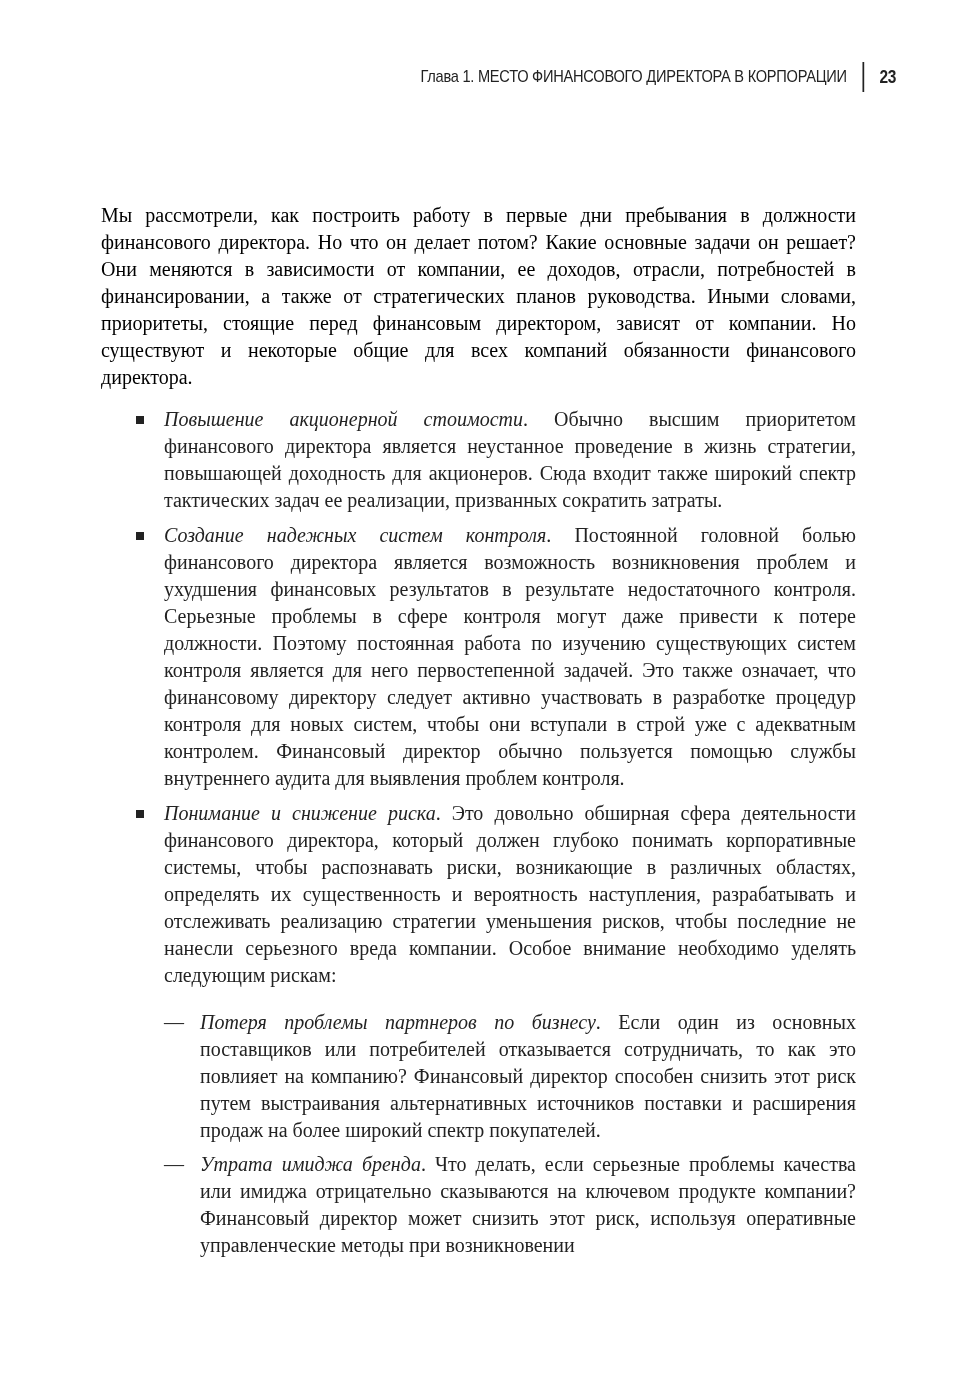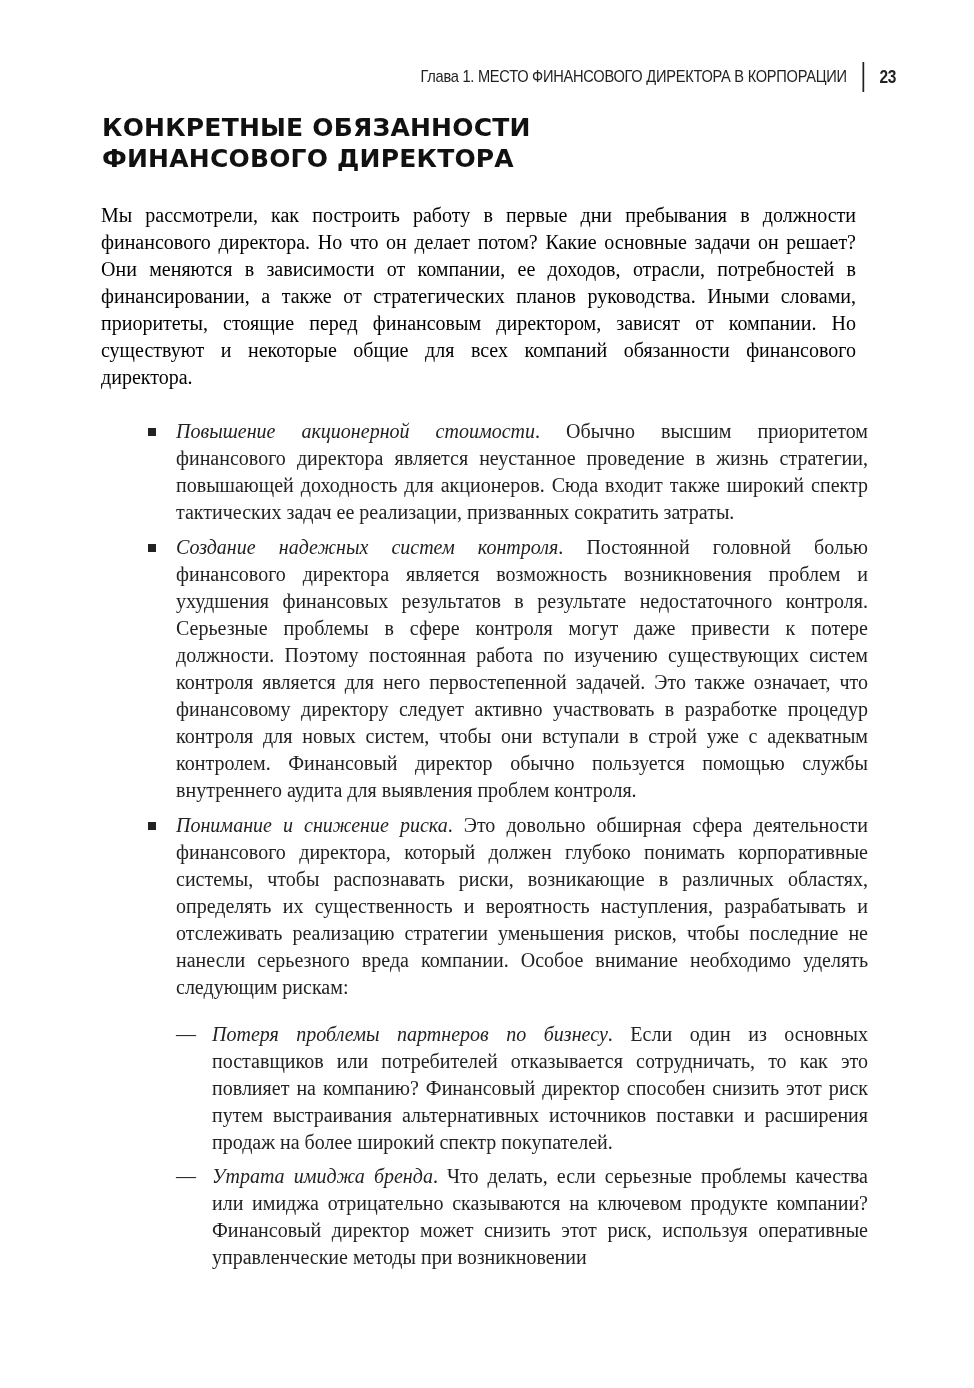--- a/index.html
+++ b/index.html
@@ -17,40 +17,39 @@
       position: absolute; left: 102px; top: 112px; margin: 0;
       font-family: "DejaVu Sans", sans-serif; font-weight: bold; font-size: 25px; line-height: 31px;
       color: #111; letter-spacing: 0.2px;
     }
     .body-text {
       position: absolute; left: 101px; width: 755px;
       font-family: "Liberation Serif", serif; font-size: 20px; line-height: 27px;
       text-align: justify; color: #000000; margin: 0;
     }
     .intro { top: 202px; }
-    .bullet-list { position: absolute; left: 101px; width: 755px; margin: 12px; padding: 0; list-style: none; }
+    .bullet-list { position: absolute; left: 101px; width: 755px; margin: 0; padding: 0; list-style: none; }
     .bullet-item { position: relative; padding-left: 63px; font-family: "Liberation Serif", serif; font-size: 20px; line-height: 27px; text-align: justify; color: #222; margin-bottom: 8px; }
     .bullet-marker { position: absolute; left: 35px; top: 10px; width: 8px; height: 8px; background: #222; }
     .em-term { font-style: italic; }
     .dash-list { list-style: none; margin: 20px 0 0 0; padding: 0; }
     .dash-item { position: relative; padding-left: 36px; margin-left: -0px; margin-bottom: 7px; }
     .dash-marker { position: absolute; left: 0; top: 0; }
   </style>
 </head>
 <body>
 
 <div class="running-header">
   <span>Глава 1.  МЕСТО ФИНАНСОВОГО ДИРЕКТОРА В КОРПОРАЦИИ</span>
   <span class="divider"></span>
   <span class="page-num">23</span>
 </div>
 
 <h1 class="chapter-title">
-  <span>КОНКРЕТНЫЕ ОБЯЗАННОСТИ</span><br>
-  <span>ФИНАНСОВОГО ДИРЕКТОРА</span>
+  <br>
 </h1>
 
 <p class="body-text intro">Мы рассмотрели, как построить работу в первые дни пребывания в должности финансового директора. Но что он делает потом? Какие основные задачи он решает? Они меняются в зависимости от компании, ее доходов, отрасли, потребностей в финансировании, а также от стратегических планов руководства. Иными словами, приоритеты, стоящие перед финансовым директором, зависят от компании. Но существуют и некоторые общие для всех компаний обязанности финансового директора.</p>
 
 <ul class="bullet-list" style="top: 406px;">
   <li class="bullet-item">
     <span class="bullet-marker"></span>
     <span class="em-term">Повышение акционерной стоимости</span><span>. Обычно высшим приоритетом финансового директора является неустанное проведение в жизнь стратегии, повышающей доходность для акционеров. Сюда входит также широкий спектр тактических задач ее реализации, призванных сократить затраты.</span>
   </li>
   <li class="bullet-item">

